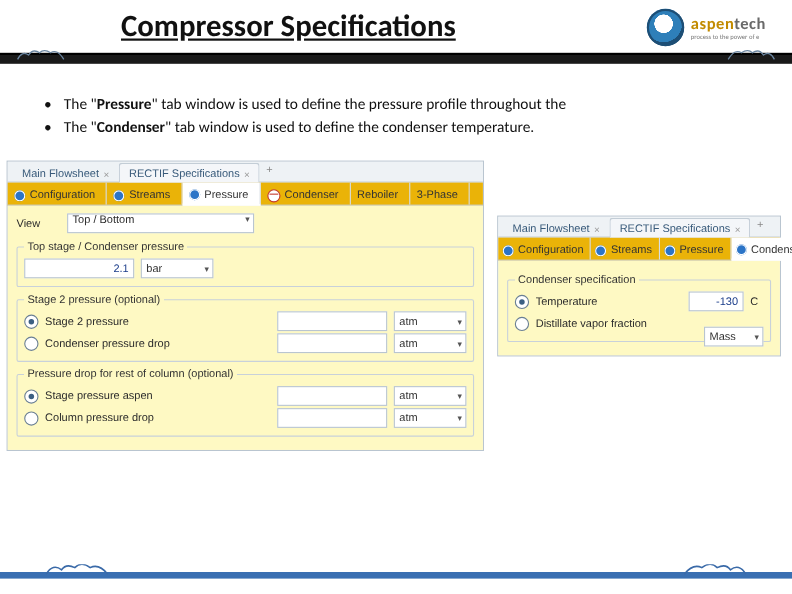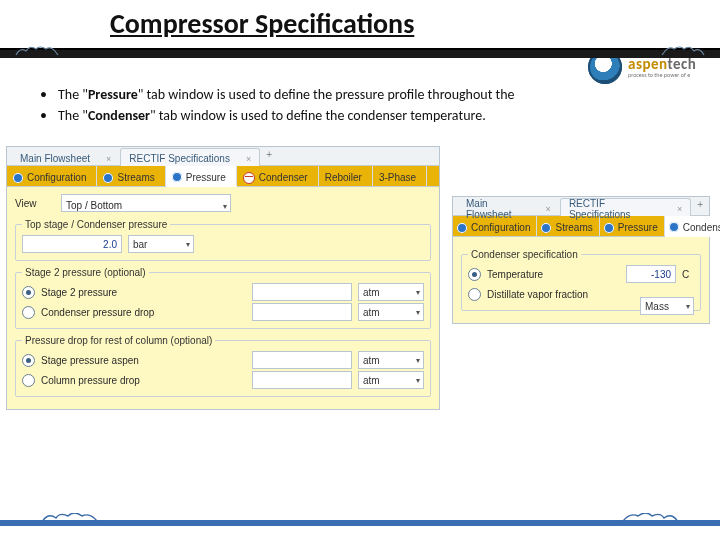--- a/index.html
+++ b/index.html
@@ -20,21 +20,21 @@
     left: 110px; top: 6px;
     font-size: 28px;
     font-weight: 700;
     text-decoration: underline;
     color: #111;
   }
   .logo {
     position: absolute;
     right: 14px; top: 6px;
     width: 118px; height: 38px;
-    display: flex; align-items: center; margin-top: 42px;
+    display: flex; align-items: center;
   }
   .logo .swirl {
     width: 34px; height: 34px;
     border-radius: 50%;
     background: radial-gradient(circle at 45% 40%, #fff 0 30%, #2e7fb9 31% 60%, #1d4e75 61% 100%);
     box-shadow: inset 0 0 0 2px #1d4e75;
     flex: none;
   }
   .logo .name {
     margin-left: 6px;
@@ -84,21 +84,21 @@
     height: 18px;
     display: flex;
     align-items: stretch;
     border-bottom: 1px solid #c3cdd6;
     background: #eef2f5;
     padding-left: 4px;
   }
   .wtab {
     padding: 2px 8px 0 8px;
     border: 1px solid transparent; border-bottom: none;
-    display: flex; align-items: center; gap: 16px;
+    display: flex; align-items: center; gap: 4px;
     color: #385a7a;
     position: relative;
     top: 1px;
   }
   .wtab.active {
     background: #f4f6f9;
     border-color: #c3cdd6;
     border-top-left-radius: 3px; border-top-right-radius: 3px;
   }
   .wtab .x { color: #999; font-size: 9px; cursor: pointer; }
@@ -141,21 +141,21 @@
     display: flex; align-items: center;
     min-width: 52px; color: #333;
     position: relative;
   }
   .form-row .unit::after, .form-row .dd::after {
     content: "▾"; font-size: 8px; color: #555;
     position: absolute; right: 3px;
   }
   .form-row .dd {
     border: 1px solid #b9c5d0; background:#fff; height: 16px;
-    min-width: 160px; padding: 0 4px; display:flex; align-items:flex-end;
+    min-width: 160px; padding: 0 4px; display:flex; align-items:flex-start;
     position: relative;
   }
   fieldset {
     border: 1px solid #c8d1da; border-radius: 2px;
     margin: 6px 0; padding: 4px 6px 6px 6px;
   }
   legend { font-size: 10px; padding: 0 3px; color: #333; }
   .radio { width: 11px; height: 11px; border-radius: 50%; border: 1px solid #6a7f93; background: #fff; flex: none; display:inline-flex; align-items:center; justify-content:center;}
   .radio.sel::after { content:""; width:5px; height:5px; border-radius:50%; background:#3b5f82; }
 
@@ -264,21 +264,21 @@
     <div class="form-row">
       <label style="flex:0 0 40px;">View</label>
       <div class="dd">
           <span>Top / Bottom</span>
         </div>
     </div>
     <fieldset>
       <legend>Top stage / Condenser pressure</legend>
       <div class="form-row">
         <div class="field w1">
-            <span>2.0</span>
+            <span>2.1</span>
           </div>
         <div class="unit w1">
             <span>bar</span>
           </div>
       </div>
     </fieldset>
     <fieldset>
       <legend>Stage 2 pressure (optional)</legend>
       <div class="form-row">
         <span class="radio sel"></span>

